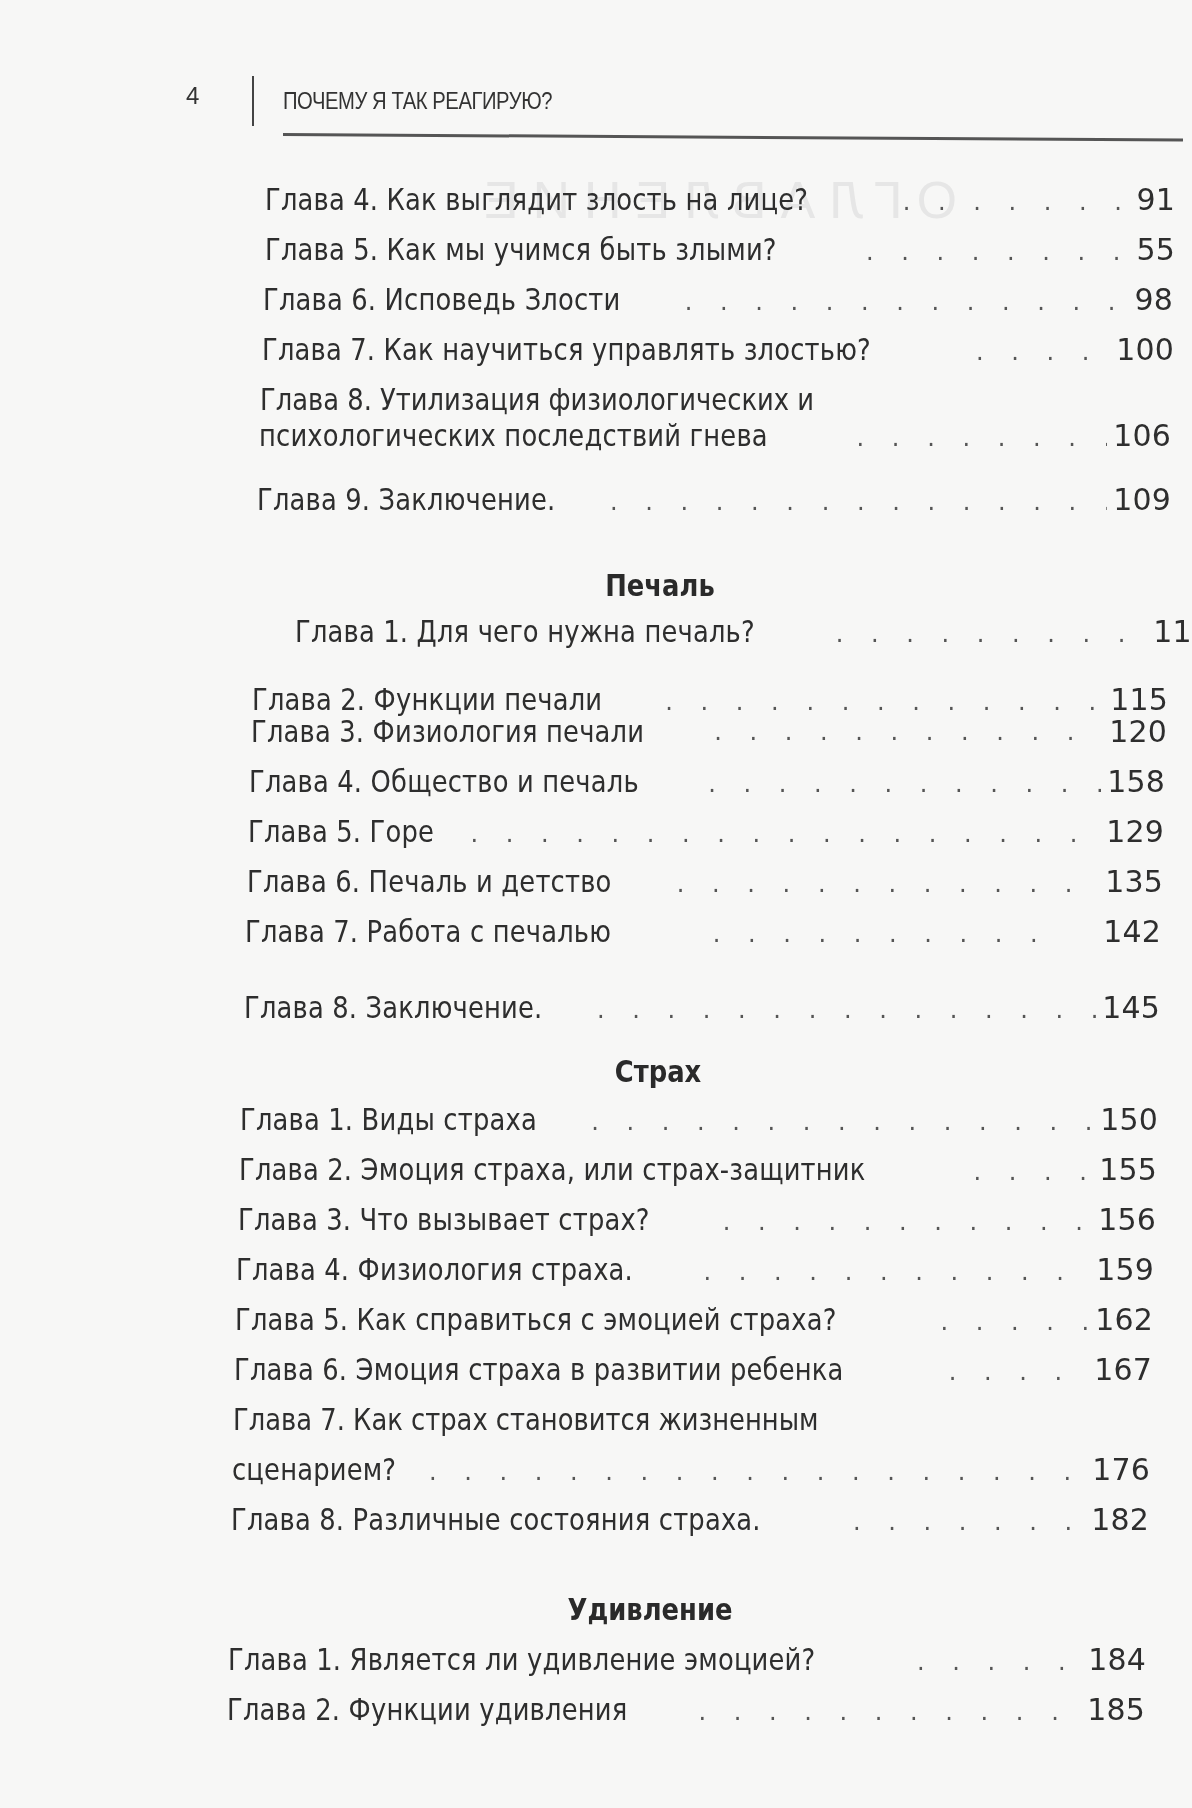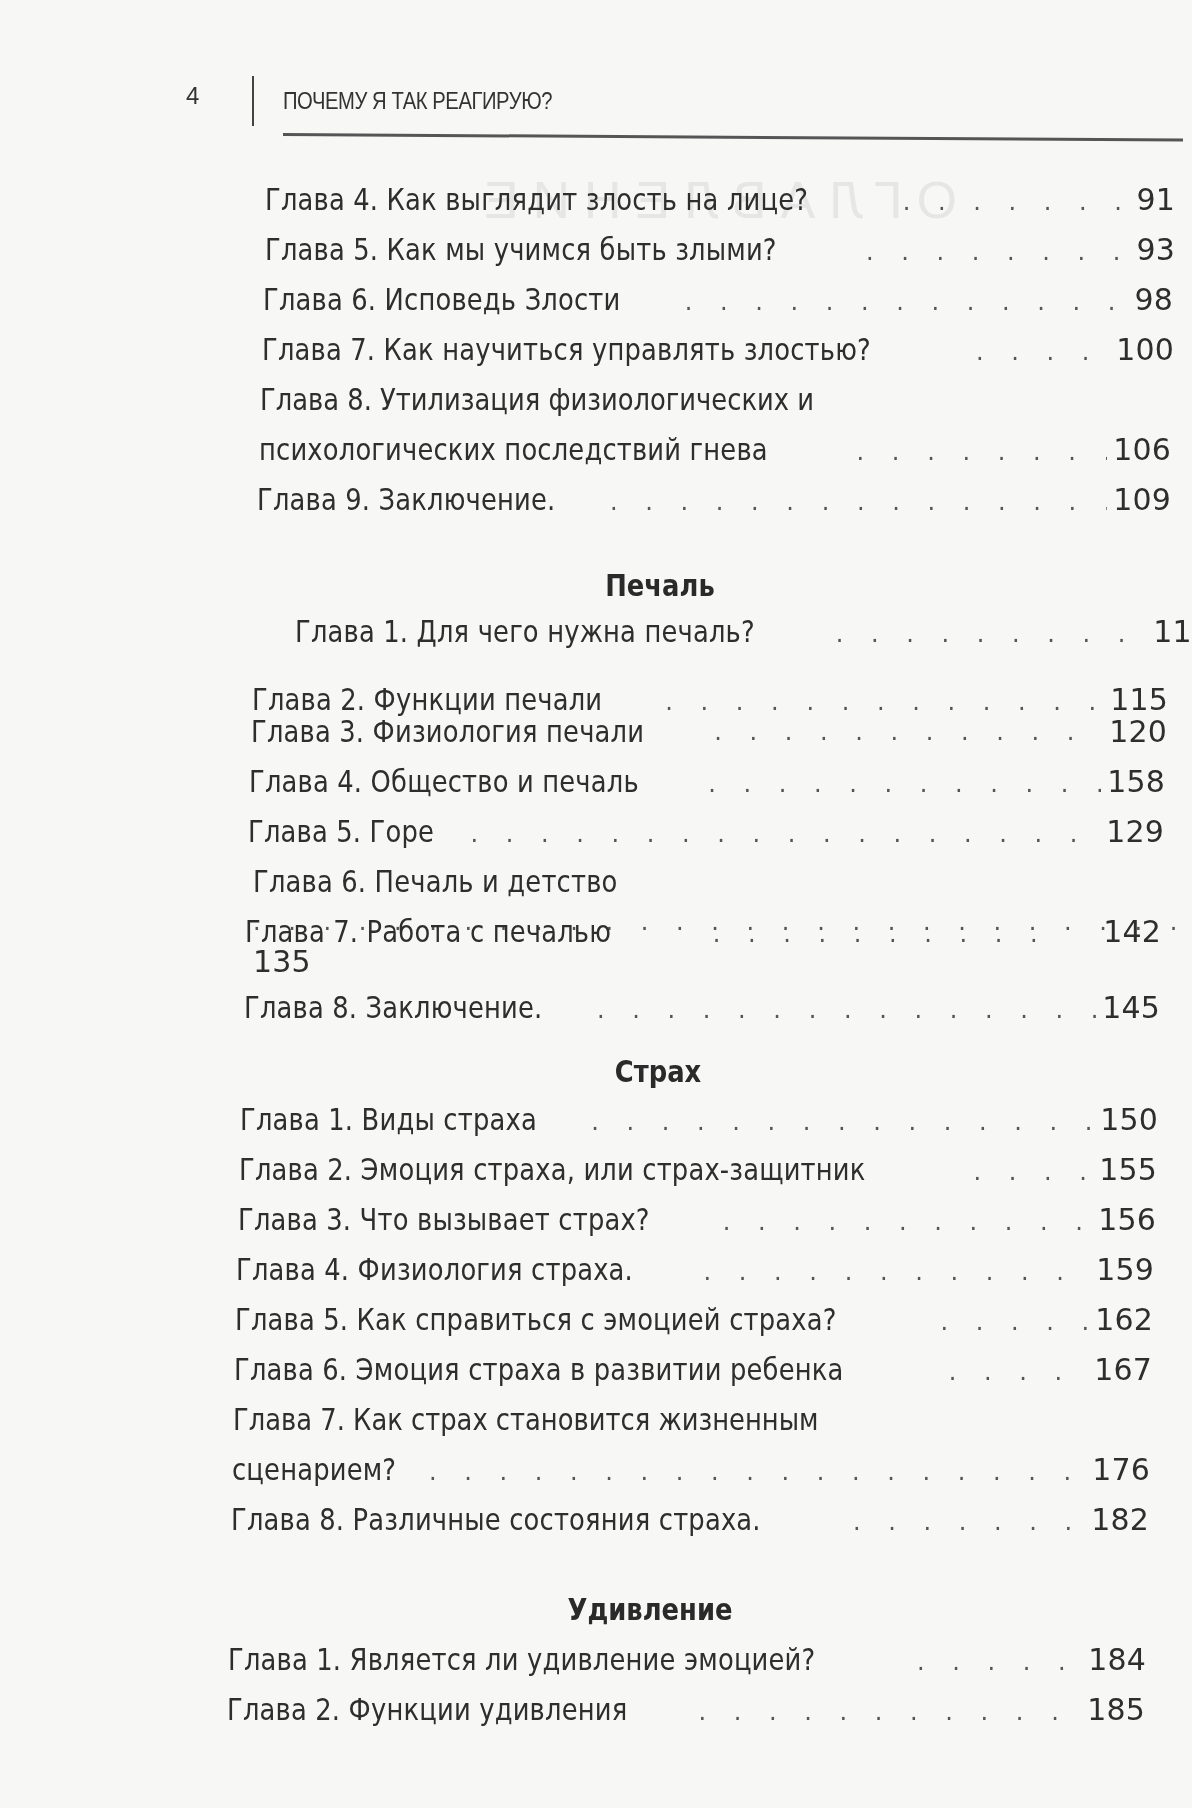--- a/index.html
+++ b/index.html
@@ -64,34 +64,34 @@
 <div class="toc">
 
   <div class="entry" style="left:265px;top:180px;width:910px;">
     <span class="label">Глава 4. Как выглядит злость на лице?</span>
     <span class="dots">. . . . . . . . . . . . . . . . . . . . . . . . . . . . . . . . . . . . . . . . . .</span>
     <span class="page">91</span>
   </div>
   <div class="entry" style="left:265px;top:230px;width:910px;">
     <span class="label">Глава 5. Как мы учимся быть злыми?</span>
     <span class="dots">. . . . . . . . . . . . . . . . . . . . . . . . . . . . . . . . . . . . . . . . . .</span>
-    <span class="page">93</span>
+    <span class="page">55</span>
   </div>
   <div class="entry" style="left:263px;top:280px;width:910px;">
     <span class="label">Глава 6. Исповедь Злости</span>
     <span class="dots">. . . . . . . . . . . . . . . . . . . . . . . . . . . . . . . . . . . . . . . . . .</span>
     <span class="page">98</span>
   </div>
   <div class="entry" style="left:262px;top:330px;width:912px;">
     <span class="label">Глава 7. Как научиться управлять злостью?</span>
     <span class="dots">. . . . . . . . . . . . . . . . . . . . . . . . . . . . . . . . . . . . . . . . . .</span>
     <span class="page">100</span>
   </div>
   <div class="cont" style="left:260px;top:380px;">Глава 8. Утилизация физиологических и</div>
-  <div class="entry" style="left:259px;top:430px;width:912px;">
+  <div class="entry" style="left:259px;top:416px;width:912px;">
     <span class="label">психологических последствий гнева</span>
     <span class="dots">. . . . . . . . . . . . . . . . . . . . . . . . . . . . . . . . . . . . . . . . . .</span>
     <span class="page">106</span>
   </div>
   <div class="entry" style="left:257px;top:480px;width:914px;">
     <span class="label">Глава 9. Заключение.</span>
     <span class="dots">. . . . . . . . . . . . . . . . . . . . . . . . . . . . . . . . . . . . . . . . . .</span>
     <span class="page">109</span>
   </div>
 
@@ -114,21 +114,21 @@
   <div class="entry" style="left:249px;top:762px;width:916px;">
     <span class="label">Глава 4. Общество и печаль</span>
     <span class="dots">. . . . . . . . . . . . . . . . . . . . . . . . . . . . . . . . . . . . . . . . . .</span>
     <span class="page">158</span>
   </div>
   <div class="entry" style="left:248px;top:812px;width:916px;">
     <span class="label">Глава 5. Горе</span>
     <span class="dots">. . . . . . . . . . . . . . . . . . . . . . . . . . . . . . . . . . . . . . . . . .</span>
     <span class="page">129</span>
   </div>
-  <div class="entry" style="left:247px;top:862px;width:916px;flex-direction:column;">
+  <div class="entry" style="left:247px;top:862px;width:916px;">
     <span class="label">Глава 6. Печаль и детство</span>
     <span class="dots">. . . . . . . . . . . . . . . . . . . . . . . . . . . . . . . . . . . . . . . . . .</span>
     <span class="page">135</span>
   </div>
   <div class="entry" style="left:245px;top:912px;width:916px;gap:36px;">
     <span class="label">Глава 7. Работа с печалью</span>
     <span class="dots">. . . . . . . . . . . . . . . . . . . . . . . . . . . . . . . . . . . . . . . . . .</span>
     <span class="page">142</span>
   </div>
   <div class="entry" style="left:244px;top:962px;width:916px;margin-top:26px;">

